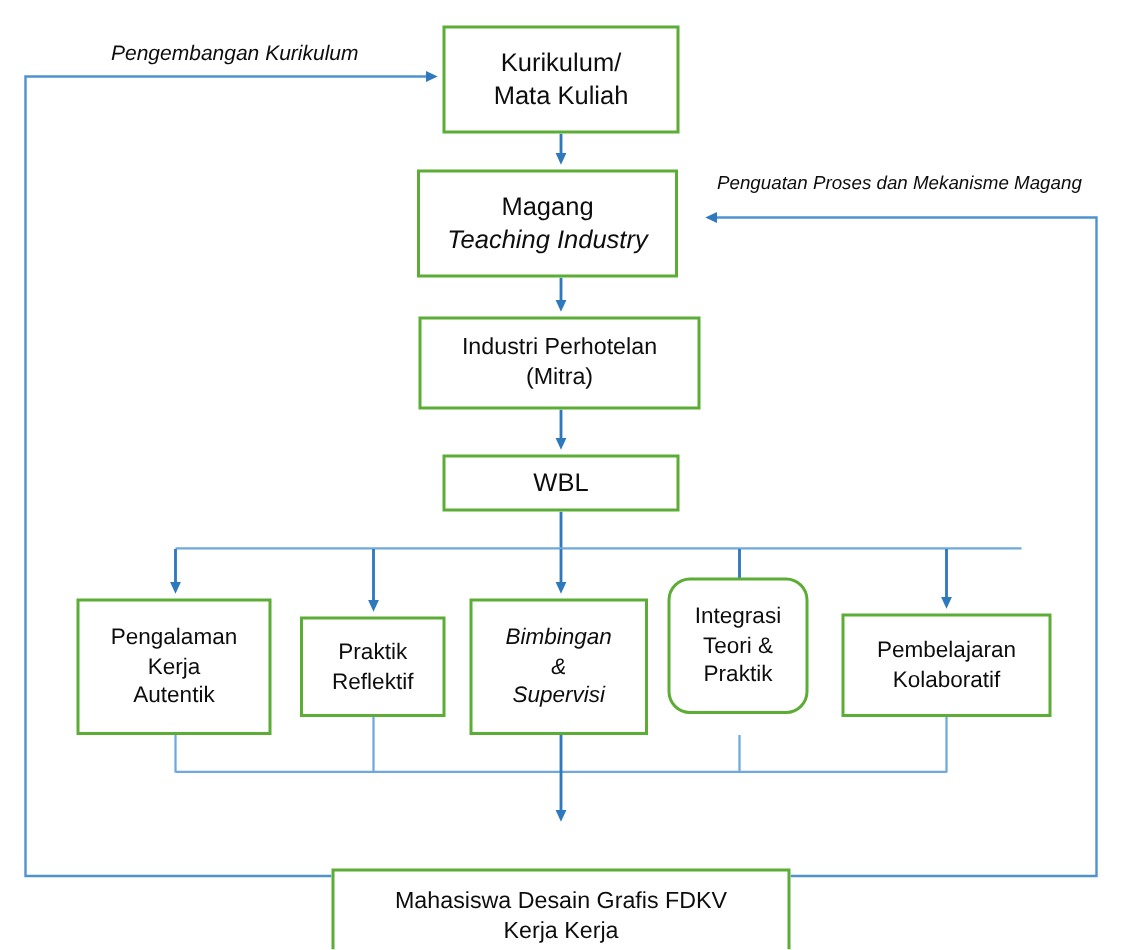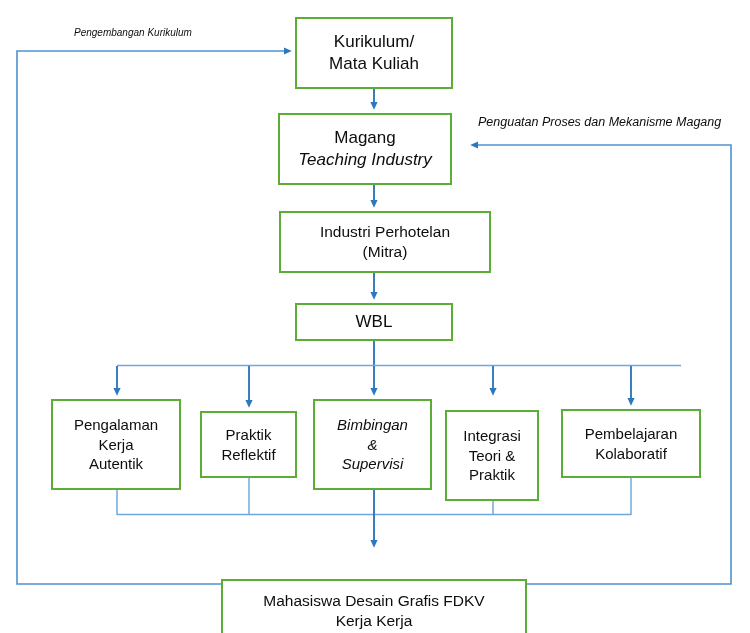--- a/index.html
+++ b/index.html
@@ -42,33 +42,33 @@
     position: absolute;
     font-style: italic;
     color: #0d0d0d;
     white-space: nowrap;
     z-index: 6;
   }
 
   
   #n-kurikulum     { left: 295px; top: 17px;  width: 158px; height: 72px;  font-size: 17px; }
   #n-magang        { left: 278px; top: 113px; width: 174px; height: 72px;  font-size: 17px; }
-  #n-industri      { left: 279px; top: 211px; width: 212px; height: 62px;  font-size: 15.5px; }
+  #n-industri      { left: 279px; top: 211px; width: 188px; height: 62px;  font-size: 15.5px; }
   #n-wbl           { left: 295px; top: 303px; width: 158px; height: 38px;  font-size: 17px; }
 
   #n-pengalaman    { left: 51px;  top: 399px; width: 130px; height: 91px;  font-size: 15px; }
   #n-praktik       { left: 200px; top: 411px; width: 97px;  height: 67px;  font-size: 15px; }
   #n-bimbingan     { left: 313px; top: 399px; width: 119px; height: 91px;  font-size: 15px; font-style: italic; }
-  #n-integrasi     { left: 445px; top: 410px; width: 94px;  height: 91px;  font-size: 15px; }
+  #n-integrasi     { left: 445px; top: 385px; width: 94px;  height: 91px;  font-size: 15px; border-radius: 15px; }
   #n-pembelajaran  { left: 561px; top: 409px; width: 140px; height: 69px;  font-size: 15px; text-align: right; }
 
   #n-mahasiswa     { left: 221px; top: 579px; width: 306px; height: 64px;  font-size: 15.5px; }
 
   
-  #lbl-pengembangan { left: 74px;  top: 27px;  font-size: 10px; }
+  #lbl-pengembangan { left: 74px;  top: 27px;  font-size: 14px; }
   #lbl-penguatan    { left: 478px; top: 115px; font-size: 12.5px; }
 </style>
 </head>
 <body>
 
 <div id="canvas">
 
   <svg id="edges" viewBox="0 0 750 633" xmlns="http://www.w3.org/2000/svg">
     <defs>
       <marker id="ah" markerWidth="9" markerHeight="9" refX="4.6" refY="4.5" orient="auto" markerUnits="userSpaceOnUse">

